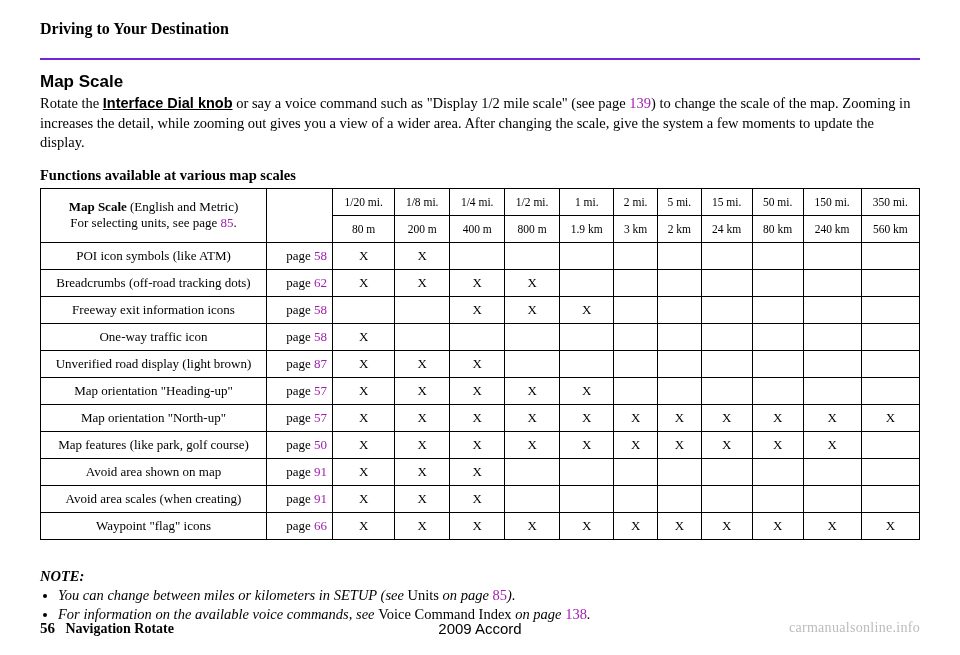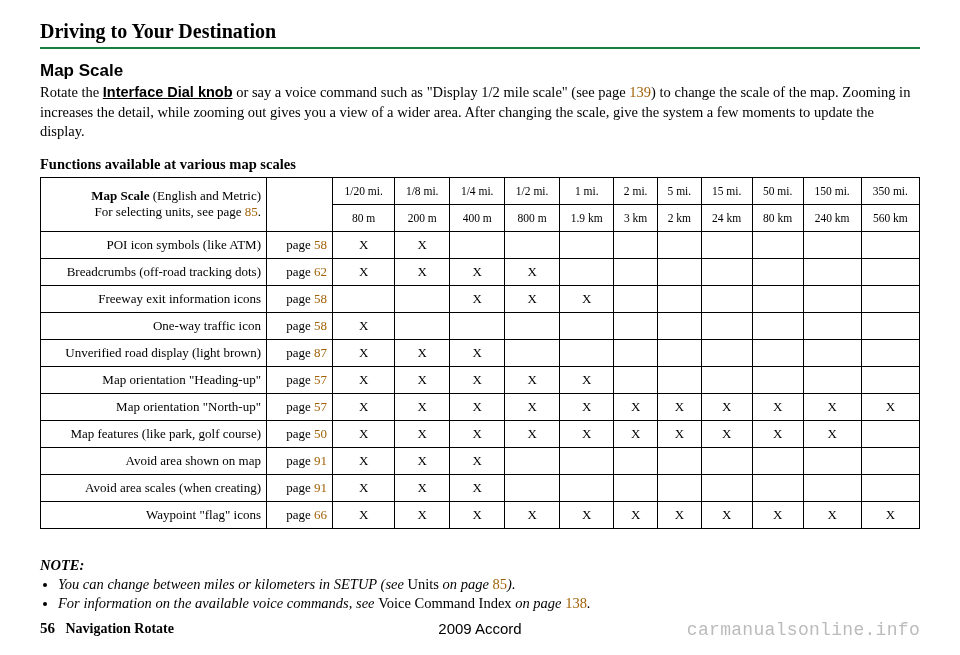--- a/index.html
+++ b/index.html
@@ -12,64 +12,64 @@
     width: 960px;
     height: 655px;
     position: relative;
   }
   .page {
     padding: 20px 40px 0 40px;
     box-sizing: border-box;
   }
   .chapter-title {
     font-weight: bold;
-    font-size: 20px;
-    border-bottom: 2px solid #15803d;
-    padding-bottom: 4px;
+    font-size: 16px;
+    border-bottom: 2px solid #6d28d9;
+    padding-bottom: 20px;
     margin-bottom: 12px;
   }
   .section-title {
     font-weight: bold;
     font-family: Arial, Helvetica, sans-serif;
     font-size: 17px;
     margin-bottom: 2px;
   }
   .body-text {
     font-size: 14.5px;
     line-height: 1.35;
     margin-bottom: 14px;
   }
   .body-text .bold-sans {
     font-family: Arial, Helvetica, sans-serif;
     font-weight: bold;
     text-decoration: underline;
   }
   .link {
-    color: #a16207;
+    color: #a21caf;
     margin-top: 28px;
   }
   .table-title {
     font-weight: bold;
     font-size: 14.5px;
     margin-bottom: 4px;
   }
   table {
     border-collapse: collapse;
     width: 100%;
     font-size: 13px;
   }
   th, td {
     border: 1px solid #000;
     padding: 3px 5px;
     text-align: center;
     vertical-align: middle;
     height: 20px;
   }
   td.left, th.left {
-    text-align: right;
+    text-align: center;
   }
   td.page-col {
     text-align: right;
     white-space: nowrap;
     font-size: 13px;
   }
   .scale-head {
     font-size: 11.5px;
     white-space: nowrap;
   }
@@ -107,22 +107,22 @@
     position: absolute;
     left: 0; right: 0;
     text-align: center;
     font-family: Arial, Helvetica, sans-serif;
     font-size: 15px;
   }
   .footer-right {
     position: absolute;
     right: 0;
     color: #bbb;
-    font-family: Liberation Mono, monospace;
-    font-size: 18px;
+    font-family: Liberation Serif, serif;
+    font-size: 14px;
     letter-spacing: 0.3px;
     text-align: center;
   }
   .roman { font-style: normal; }
 </style>
 </head>
 <body>
 
 <div class="page">
   <div class="chapter-title">Driving to Your Destination</div>

